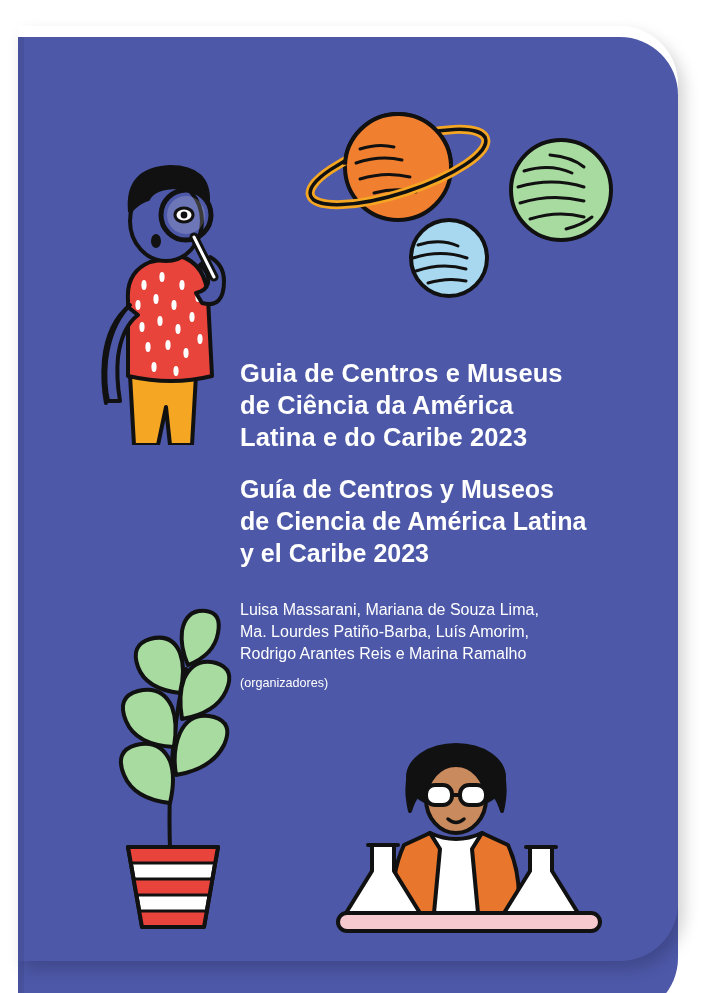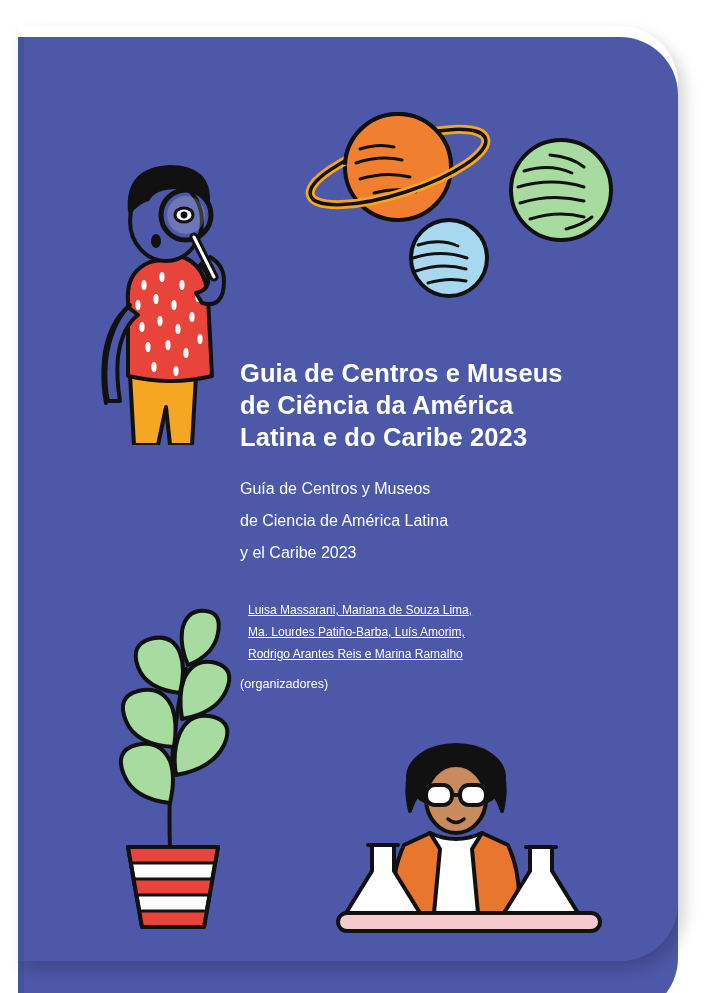--- a/index.html
+++ b/index.html
@@ -61,33 +61,32 @@
     color: #ffffff;
     font-weight: bold;
     font-size: 25.5px;
     line-height: 32px;
     letter-spacing: 0.1px;
     margin: 0 0 20px 0;
     white-space: pre-line;
   }
   .title-es {
     color: #ffffff;
-    font-weight: normal;
-    font-size: 16px;
+    font-weight: bold;
+    font-size: 25px;
     line-height: 32px;
     margin: 0 0 30px 0;
     white-space: pre-line;
   }
   .authors {
     color: #ffffff;
-    font-size: 12px;
+    font-size: 16px;
     line-height: 22px;
-    margin: 8px;
+    margin: 0;
     white-space: pre-line;
-    text-decoration: underline;
   }
   .org-note {
     color: #ffffff;
     font-size: 12.6px;
     line-height: 22px;
     margin: 7px 0 12px 0;
   }
 
   
   .illus { position: absolute; }

